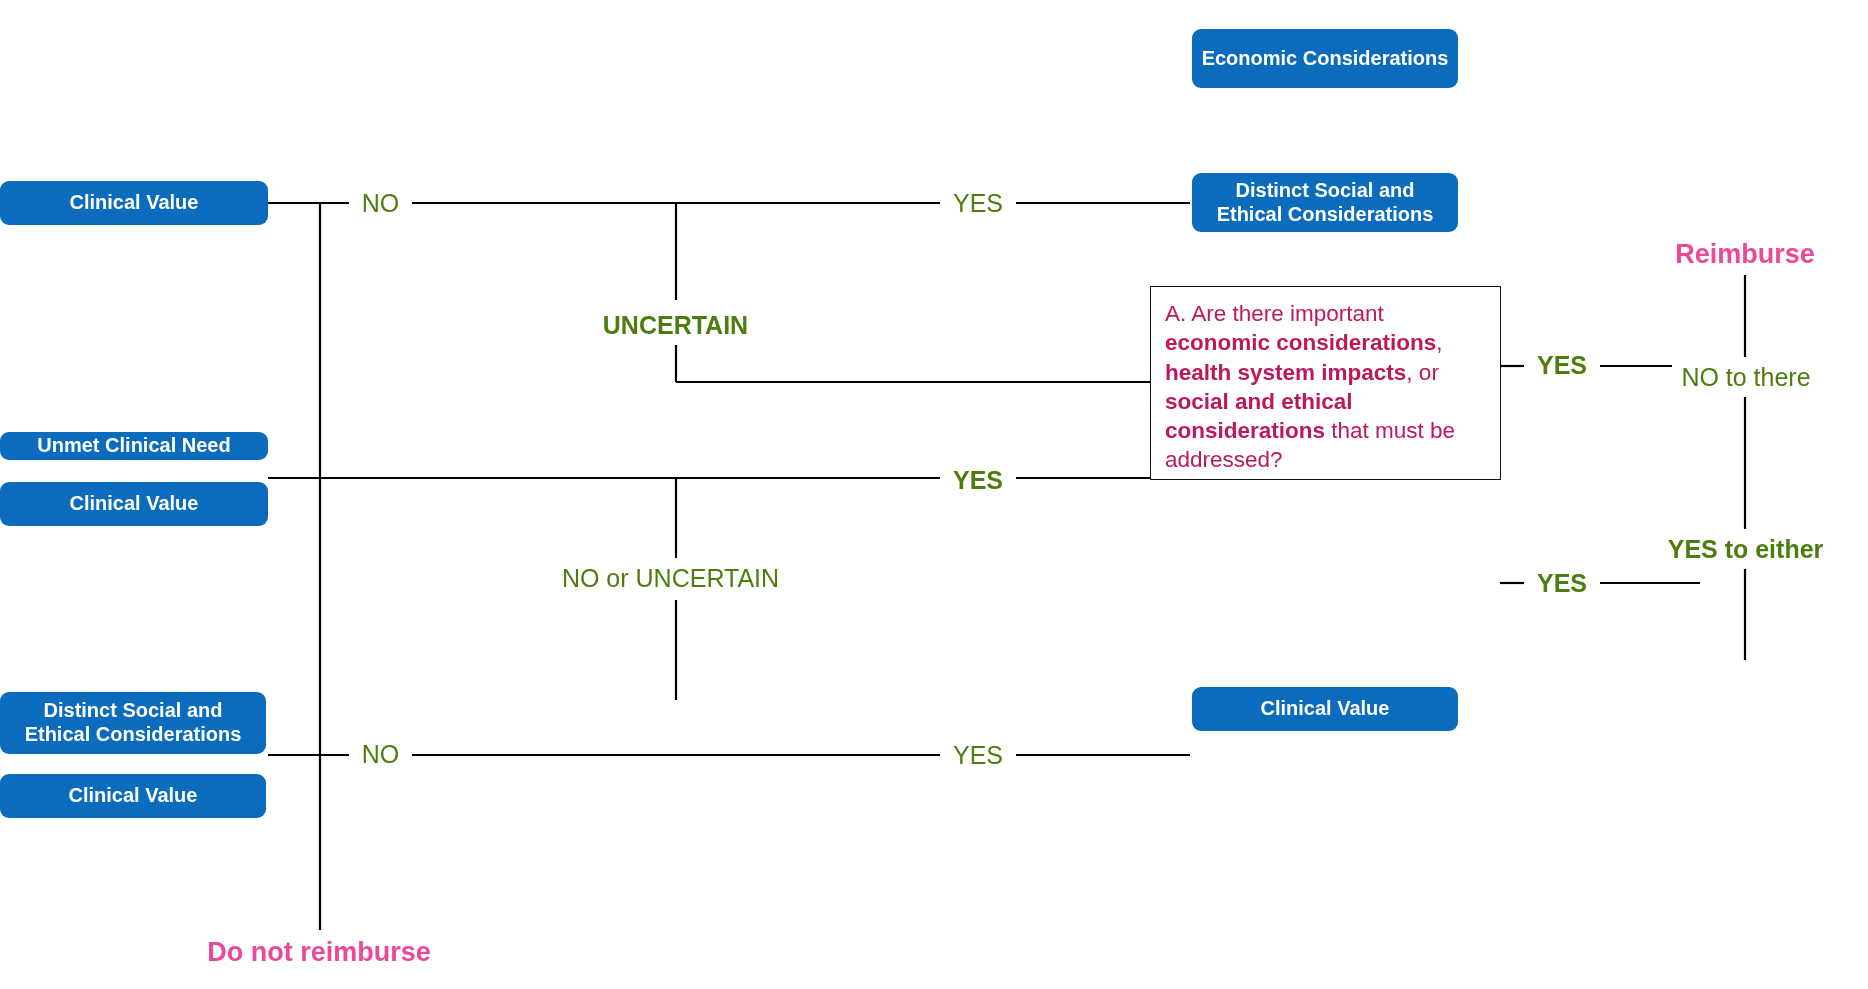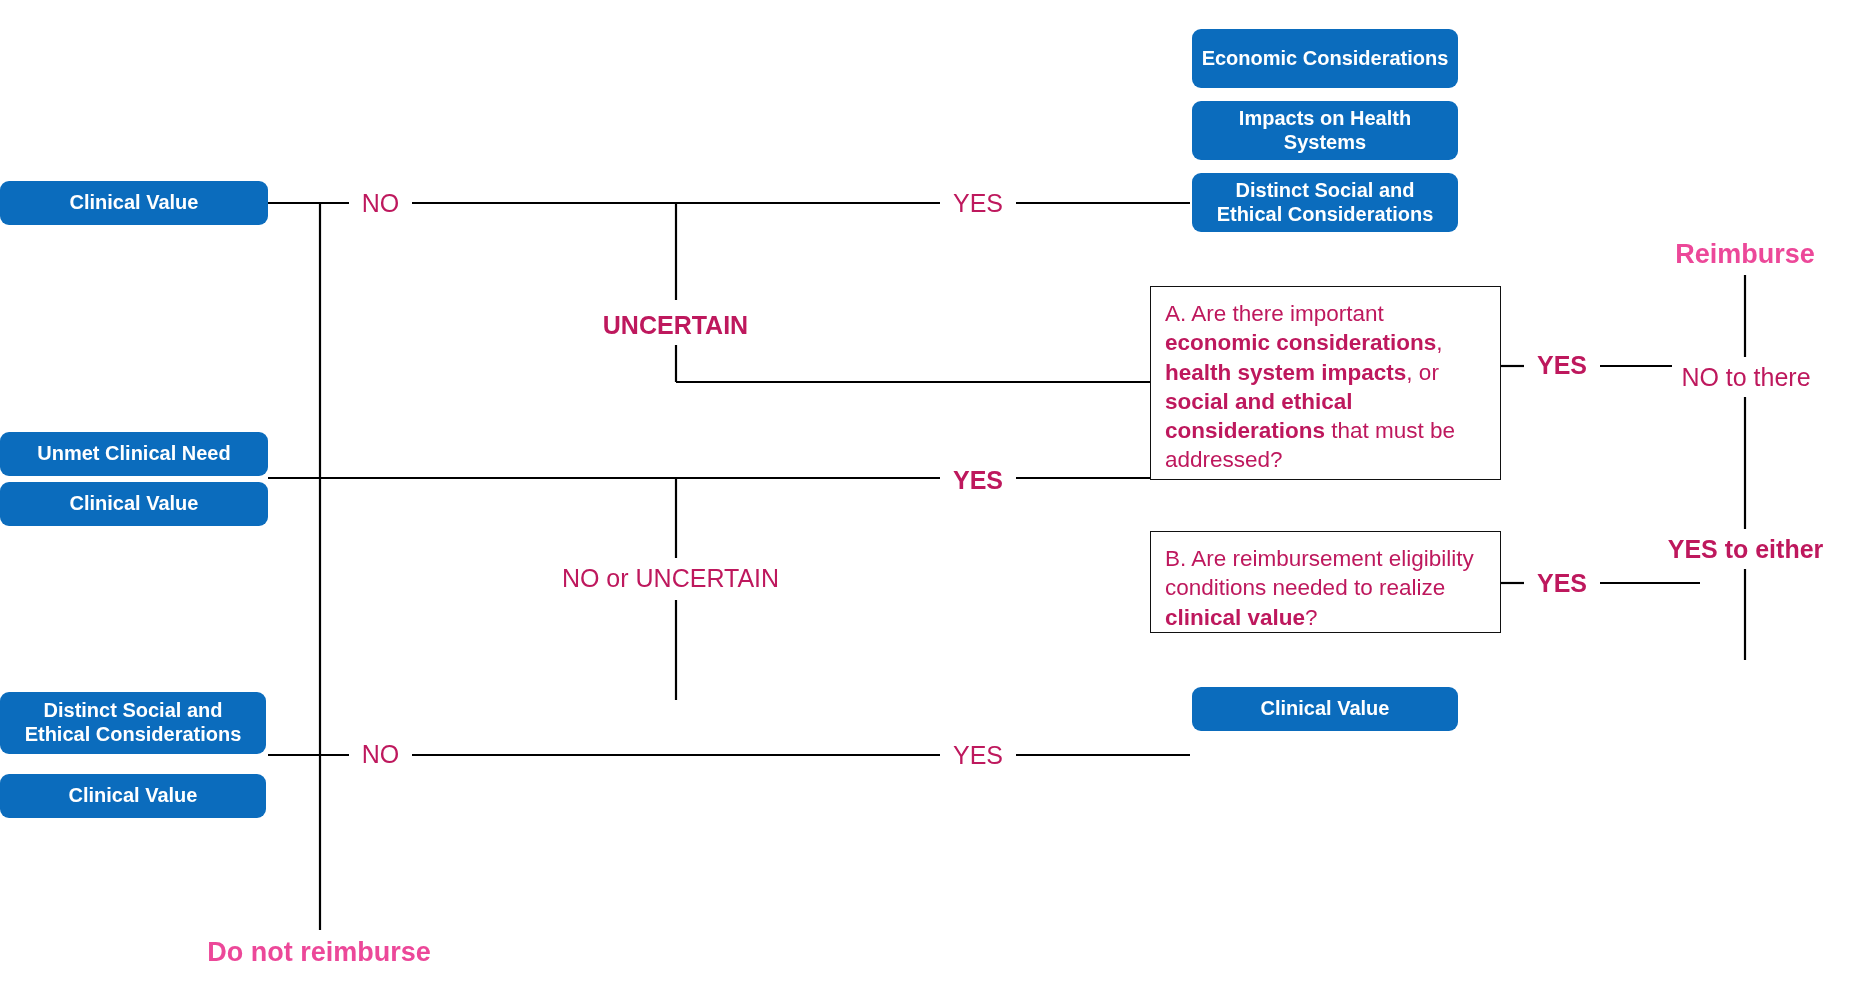--- a/index.html
+++ b/index.html
@@ -48,21 +48,21 @@
     padding: 12px 14px 10px 14px;
     text-align: left;
   }
   .card-q b { font-weight: bold; }
 
   
   .edge-label {
     position: absolute;
     box-sizing: border-box;
     background: #ffffff;
-    color: #be185d;
+    color: #4d7c0f;
     display: flex;
     align-items: center;
     justify-content: center;
     text-align: center;
     white-space: nowrap;
     padding: 2px 9px;
     line-height: 1.15;
   }
   .edge-label.w-reg { font-weight: normal; }
   .edge-label.w-bold { font-weight: bold; }
@@ -128,28 +128,27 @@
       <line x1="1745" y1="366" x2="1745" y2="583"></line>
       <line x1="1745" y1="583" x2="1745" y2="660"></line>
 
       <line x1="320" y1="203" x2="320" y2="940"></line>
       <line x1="320" y1="940" x2="320" y2="940"></line>
     </g>
   </svg>
 
   <div class="node-blue" style="left:0px; top:181px; width:268px; height:44px; font-size:20px;">Clinical Value</div>
 
-  <div class="node-blue" style="left:0px; top:432px; width:268px; height:44px; font-size:20px;">Unmet Clinical Need</div>
+  <div class="node-blue" style="left:0px; top:432px; width:268px; height:28px; font-size:20px;">Unmet Clinical Need</div>
   <div class="node-blue" style="left:0px; top:482px; width:268px; height:44px; font-size:20px;">Clinical Value</div>
 
   <div class="node-blue" style="left:0px; top:692px; width:266px; height:62px; font-size:20px;">Distinct Social and Ethical Considerations</div>
   <div class="node-blue" style="left:0px; top:774px; width:266px; height:44px; font-size:20px;">Clinical Value</div>
 
   <div class="node-blue" style="left:1192px; top:29px; width:266px; height:59px; font-size:20px;">Economic Considerations</div>
-  <div class="node-blue" style="left:1192px; top:101px; width:266px; height:59px; font-size:20px;">Impacts on Health Systems</div>
   <div class="node-blue" style="left:1192px; top:173px; width:266px; height:59px; font-size:20px;">Distinct Social and Ethical Considerations</div>
 
   <div class="node-blue" style="left:1192px; top:687px; width:266px; height:44px; font-size:20px;">Clinical Value</div>
 
   <div class="edge-label w-reg" style="left:349px; top:183px; width:63px; height:40px; font-size:25px;">NO</div>
 
   <div class="edge-label w-reg" style="left:940px; top:183px; width:76px; height:40px; font-size:25px;">YES</div>
 
   <div class="edge-label w-bold" style="left:594px; top:305px; width:163px; height:40px; font-size:25px;">UNCERTAIN</div>
 
@@ -166,22 +165,19 @@
   <div class="edge-label w-bold" style="left:1524px; top:563px; width:76px; height:41px; font-size:25px;">YES</div>
 
   <div class="edge-label w-reg" style="left:1672px; top:357px; width:148px; height:40px; font-size:25px;">NO to there</div>
 
   <div class="edge-label w-bold" style="left:1660px; top:529px; width:171px; height:40px; font-size:25px;">YES to either</div>
 
   <div class="card-q" style="left:1150px; top:286px; width:351px; height:194px;">
     <span>A. Are there important </span><b>economic considerations</b><span>, </span><b>health system impacts</b><span>, or </span><b>social and ethical considerations</b><span> that must be addressed?</span>
   </div>
 
-  <div class="card-q" style="left:1150px; top:531px; width:351px; height:102px;">
-    <span>B. Are reimbursement eligibility conditions needed to realize </span><b>clinical value</b><span>?</span>
-  </div>
 
   <div class="outcome" style="left:1648px; top:233px; width:194px; height:42px; font-size:27px;">Reimburse</div>
 
 
   <div class="outcome" style="left:178px; top:930px; width:282px; height:44px; font-size:27px;">Do not reimburse</div>
 
 </div>
 
 </body></html>

